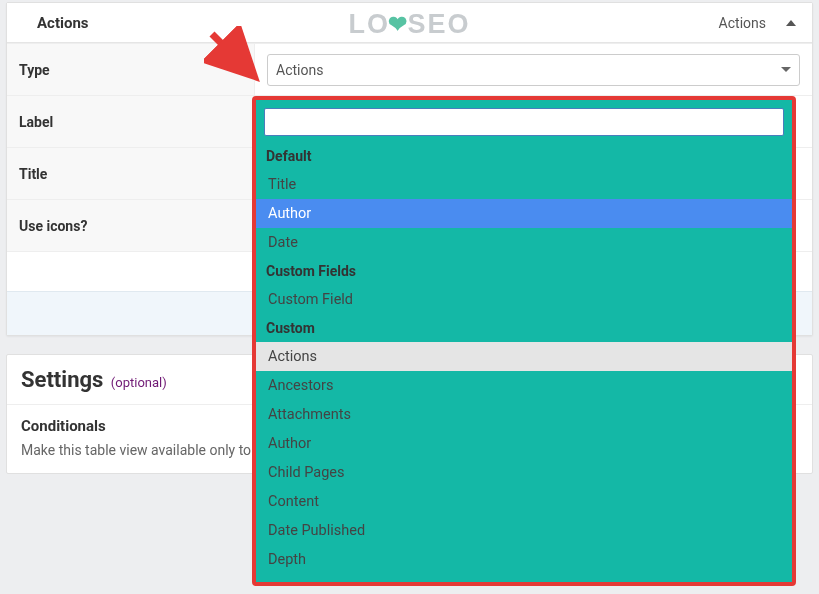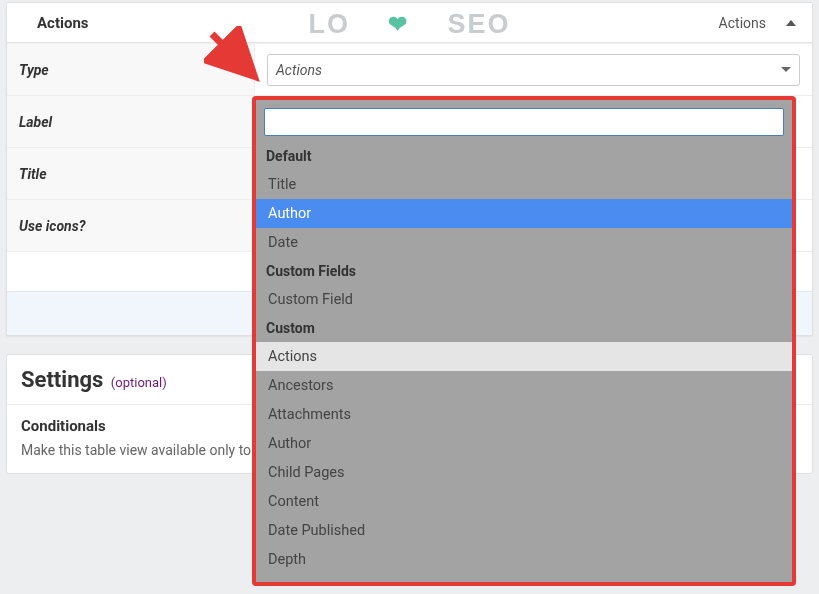--- a/index.html
+++ b/index.html
@@ -41,21 +41,20 @@
       top: 6px;
       transform: translateX(-50%);
       font-size: 27px;
       font-weight: 800;
       letter-spacing: 2px;
       color: #c8cccf;
       font-family: Arial, sans-serif;
       pointer-events: none;
       display: flex;
       align-items: center;
-      gap: 40px;
     }
     .watermark .heart {
       color: #57c3a3;
       font-size: 23px;
       margin: 0 -2px;
     }
     .panel-header-right {
       display: flex;
       align-items: center;
       gap: 20px;
@@ -68,21 +67,20 @@
       width: 0; height: 0;
       border-left: 5px solid transparent;
       border-right: 5px solid transparent;
       border-bottom: 6px solid #555;
     }
     .form-row {
       display: flex;
       border-top: 1px solid #eee;
       min-height: 52px;
       align-items: center;
-      font-style: italic;
     }
     .form-row:first-of-type { border-top: none; }
     .form-label-cell {
       width: 248px;
       padding: 14px 12px 14px 12px;
       background: #f8f8f8;
       font-weight: 700;
       font-size: 14px;
       color: #333;
       border-right: 1px solid #eee;
@@ -145,21 +143,21 @@
       pointer-events: none;
     }
 
     
     .dropdown {
       position: absolute;
       top: 96px;
       left: 252px;
       width: 544px;
       height: 490px;
-      background: #a3a3a3;
+      background: #14b8a6;
       border: 4px solid #e53935;
       border-radius: 4px;
       z-index: 20;
       display: flex;
       flex-direction: column;
     }
     .dropdown-search {
       margin: 8px 8px 6px 8px;
       border: 1px solid #4a7dbd;
       height: 28px;

